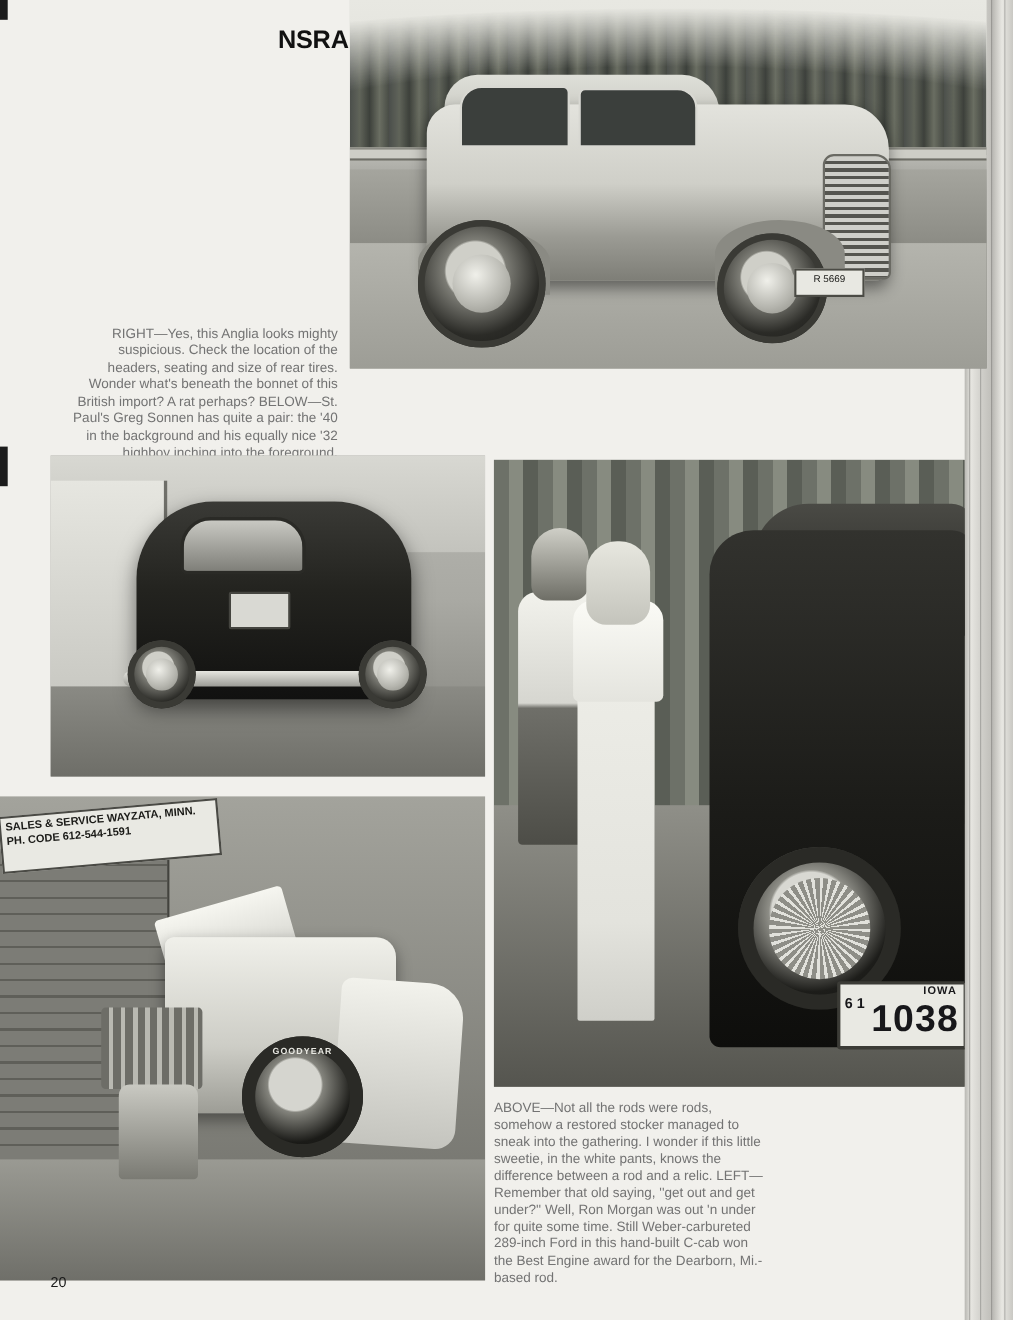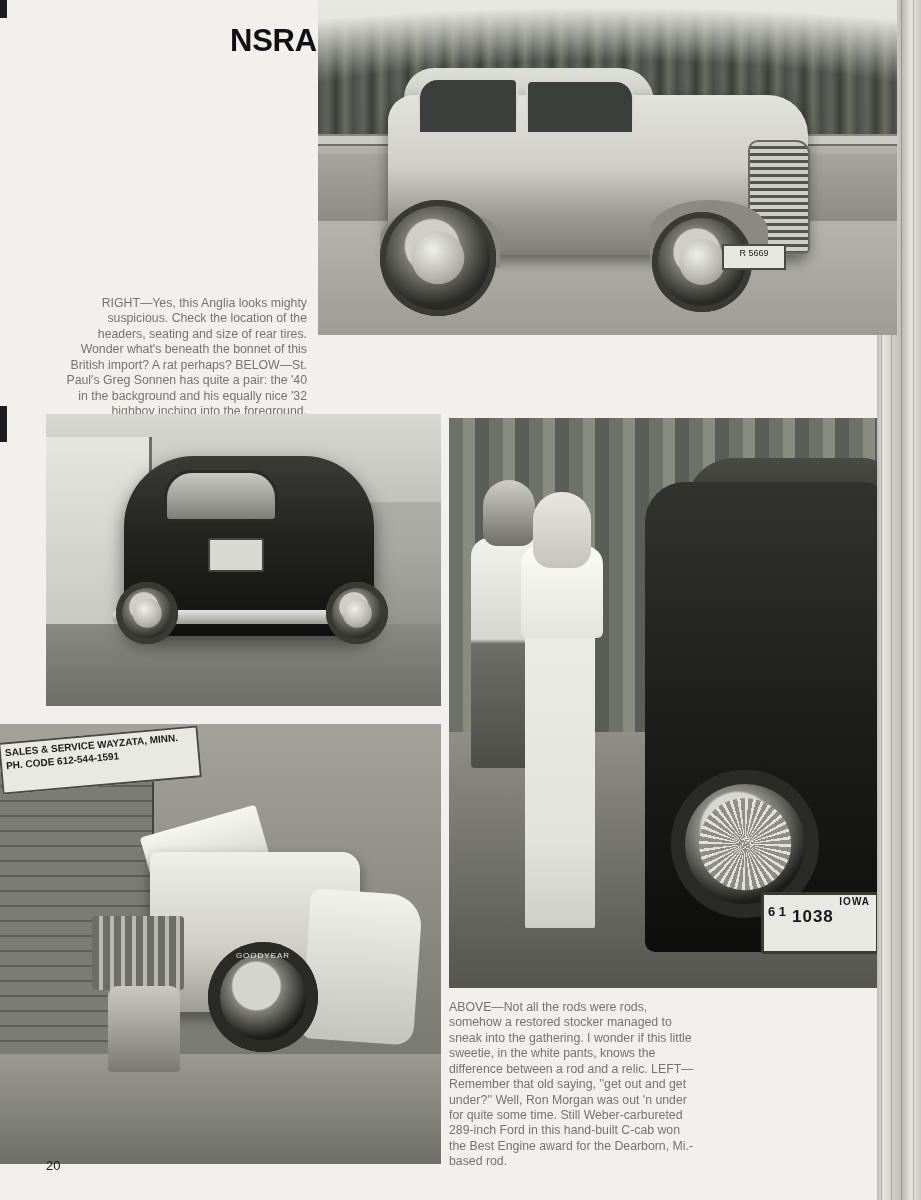--- a/index.html
+++ b/index.html
@@ -50,21 +50,21 @@
     position: absolute;
     left: 152px;
     top: 24px;
     width: 165px;
     text-align: right;
     color: #111;
     font-weight: bold;
     line-height: 1.12;
     letter-spacing: -0.2px;
   }
-  .title-line1 { font-size: 31px; }
+  .title-line1 { font-size: 23px; }
   .title-line2 { font-size: 25px; }
 
   .photo {
     position: absolute;
     overflow: hidden;
     background: #8d8d8a;
   }
   .caption {
     position: absolute;
     font-size: 12.3px;
@@ -211,21 +211,21 @@
     position:absolute; left:50%; top:50%; width:62%; height:62%;
     transform:translate(-50%,-50%); border-radius:50%;
     background: repeating-conic-gradient(#e2e2dc 0deg 4deg, #8e8e87 4deg 10deg);
   }
   .cw-plate {
     position:absolute; left:312px; top:474px; width:112px; height:56px;
     background:#e9e9e3; border:3px solid #3b3b36; border-radius:3px;
     color:#17171a; font-weight:bold;
   }
   .cw-plate .st { position:absolute; right:6px; top:1px; font-size:10px; letter-spacing:1px;margin-left:36px; }
-  .cw-plate .num { position:absolute; left:6px; top:12px; font-size:17px; letter-spacing:1px; }
+  .cw-plate .num { position:absolute; left:6px; top:12px; font-size:34px; letter-spacing:1px; }
   .cw-plate .cnt { position:absolute; left:4px; top:10px; font-size:13px; line-height:1.0; }
   .p-white-pants {
     position:absolute; left:76px; top:210px; width:70px; height:300px;
     background: linear-gradient(to bottom,#ececE6 0%,#e3e3dd 70%,#cfcfc9 100%);
     border-radius: 10px 10px 2px 2px;
   }
   .p-white-top {
     position:absolute; left:72px; top:128px; width:82px; height:92px;
     background: linear-gradient(to bottom,#fbfbf6,#e4e4de);
     border-radius: 18px 18px 6px 6px;
@@ -278,24 +278,25 @@
     background: linear-gradient(to bottom,#f6f6f0,#d4d4ce);
     transform: rotate(-16deg);
     border-radius: 4px;
   }
   .cc-engine {
     position:absolute; left:92px; top:192px; width:92px; height:74px;
     background: repeating-linear-gradient(90deg,#6d6d67 0 7px,#b9b9b2 7px 11px);
     border-radius:4px;
   }
   .cc-tire {
-    position:absolute; left:208px; top:218px; width:110px; height:110px;
+    position:absolute; left:220px; top:218px; width:110px; height:110px;
     border-radius:50%;
     background: radial-gradient(circle at 44% 40%, #d5d5cf 0 26%, #84847d 28%, #1b1b18 58%, #0c0c0a 100%);
     box-shadow: inset 0 0 0 12px #2a2a26;
+    font-weight: bold;
   }
   .cc-tire .gy {
     position:absolute; left:50%; top:8%; transform:translateX(-50%);
     font-size:8px; color:#e8e8e2; letter-spacing:1px;
   }
   .cc-person {
     position:absolute; left:108px; top:262px; width:72px; height:86px;
     background: linear-gradient(to bottom,#c9c9c2,#7a7a73);
     border-radius: 10px 10px 4px 4px;
   }

